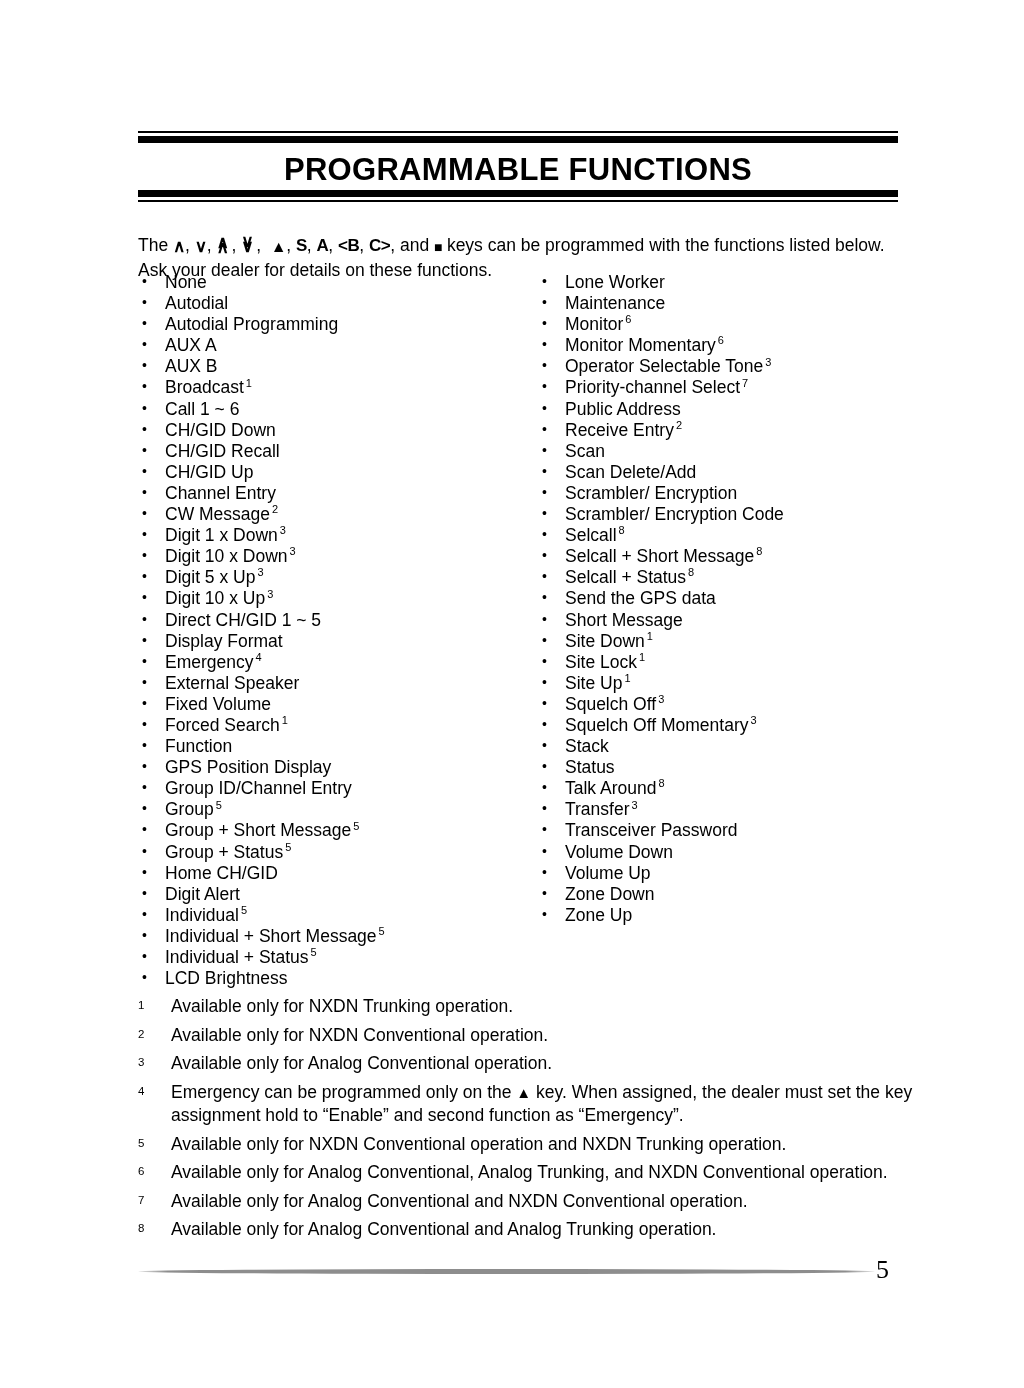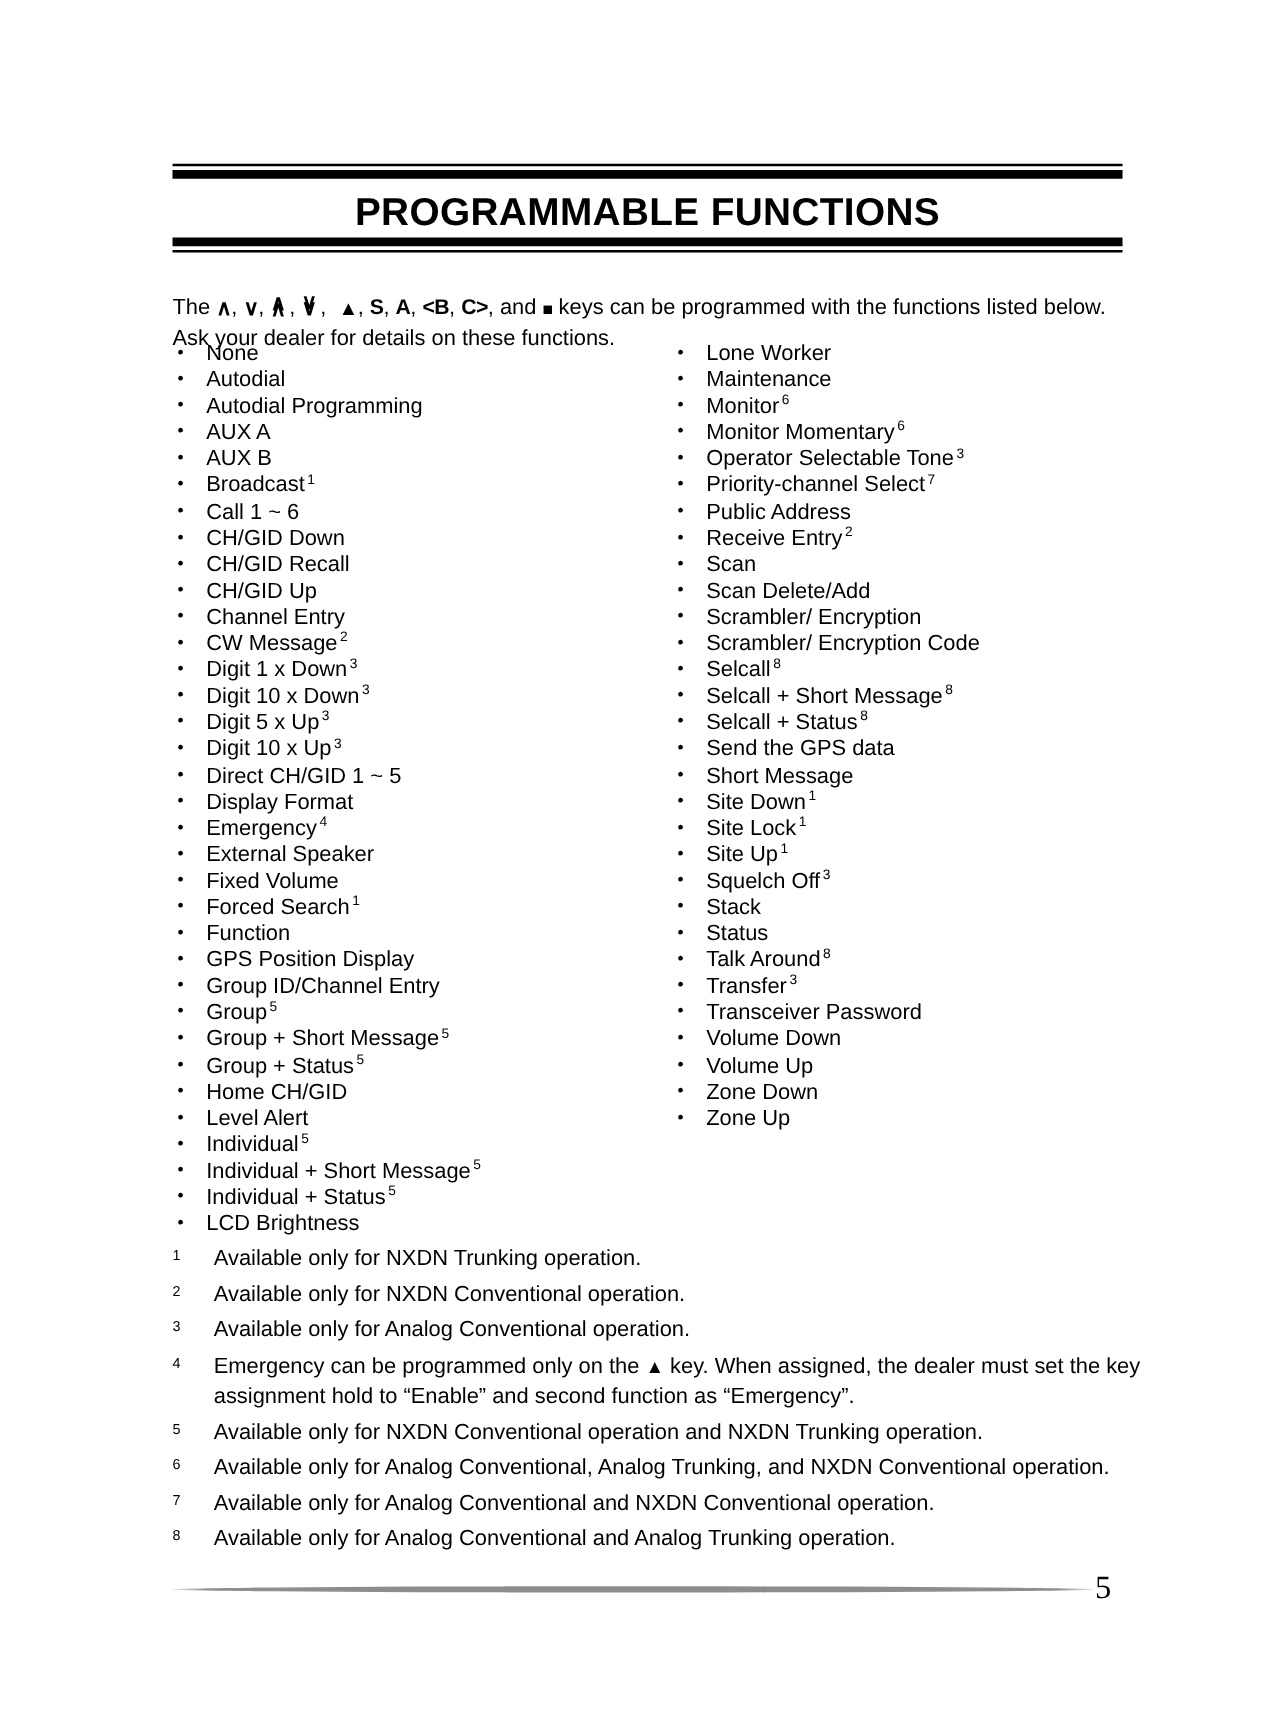--- a/index.html
+++ b/index.html
@@ -242,21 +242,21 @@
           <li><span>External Speaker</span></li>
           <li><span>Fixed Volume</span></li>
           <li><span>Forced Search</span><sup>1</sup></li>
           <li><span>Function</span></li>
           <li><span>GPS Position Display</span></li>
           <li><span>Group ID/Channel Entry</span></li>
           <li><span>Group</span><sup>5</sup></li>
           <li><span>Group + Short Message</span><sup>5</sup></li>
           <li><span>Group + Status</span><sup>5</sup></li>
           <li><span>Home CH/GID</span></li>
-          <li><span>Level Alert</span></li>
+          <li><span>Digit Alert</span></li>
           <li><span>Individual</span><sup>5</sup></li>
           <li><span>Individual + Short Message</span><sup>5</sup></li>
           <li><span>Individual + Status</span><sup>5</sup></li>
           <li><span>LCD Brightness</span></li>
         </ul>
     </div>
     <div class="col col-right">
       <ul class="fnlist">
           <li><span>Lone Worker</span></li>
           <li><span>Maintenance</span></li>
@@ -272,20 +272,21 @@
           <li><span>Scrambler/ Encryption Code</span></li>
           <li><span>Selcall</span><sup>8</sup></li>
           <li><span>Selcall + Short Message</span><sup>8</sup></li>
           <li><span>Selcall + Status</span><sup>8</sup></li>
           <li><span>Send the GPS data</span></li>
           <li><span>Short Message</span></li>
           <li><span>Site Down</span><sup>1</sup></li>
           <li><span>Site Lock</span><sup>1</sup></li>
           <li><span>Site Up</span><sup>1</sup></li>
           <li><span>Squelch Off</span><sup>3</sup></li>
+          <li><span>Squelch Off Momentary</span><sup>3</sup></li>
           <li><span>Stack</span></li>
           <li><span>Status</span></li>
           <li><span>Talk Around</span><sup>8</sup></li>
           <li><span>Transfer</span><sup>3</sup></li>
           <li><span>Transceiver Password</span></li>
           <li><span>Volume Down</span></li>
           <li><span>Volume Up</span></li>
           <li><span>Zone Down</span></li>
           <li><span>Zone Up</span></li>
         </ul>

